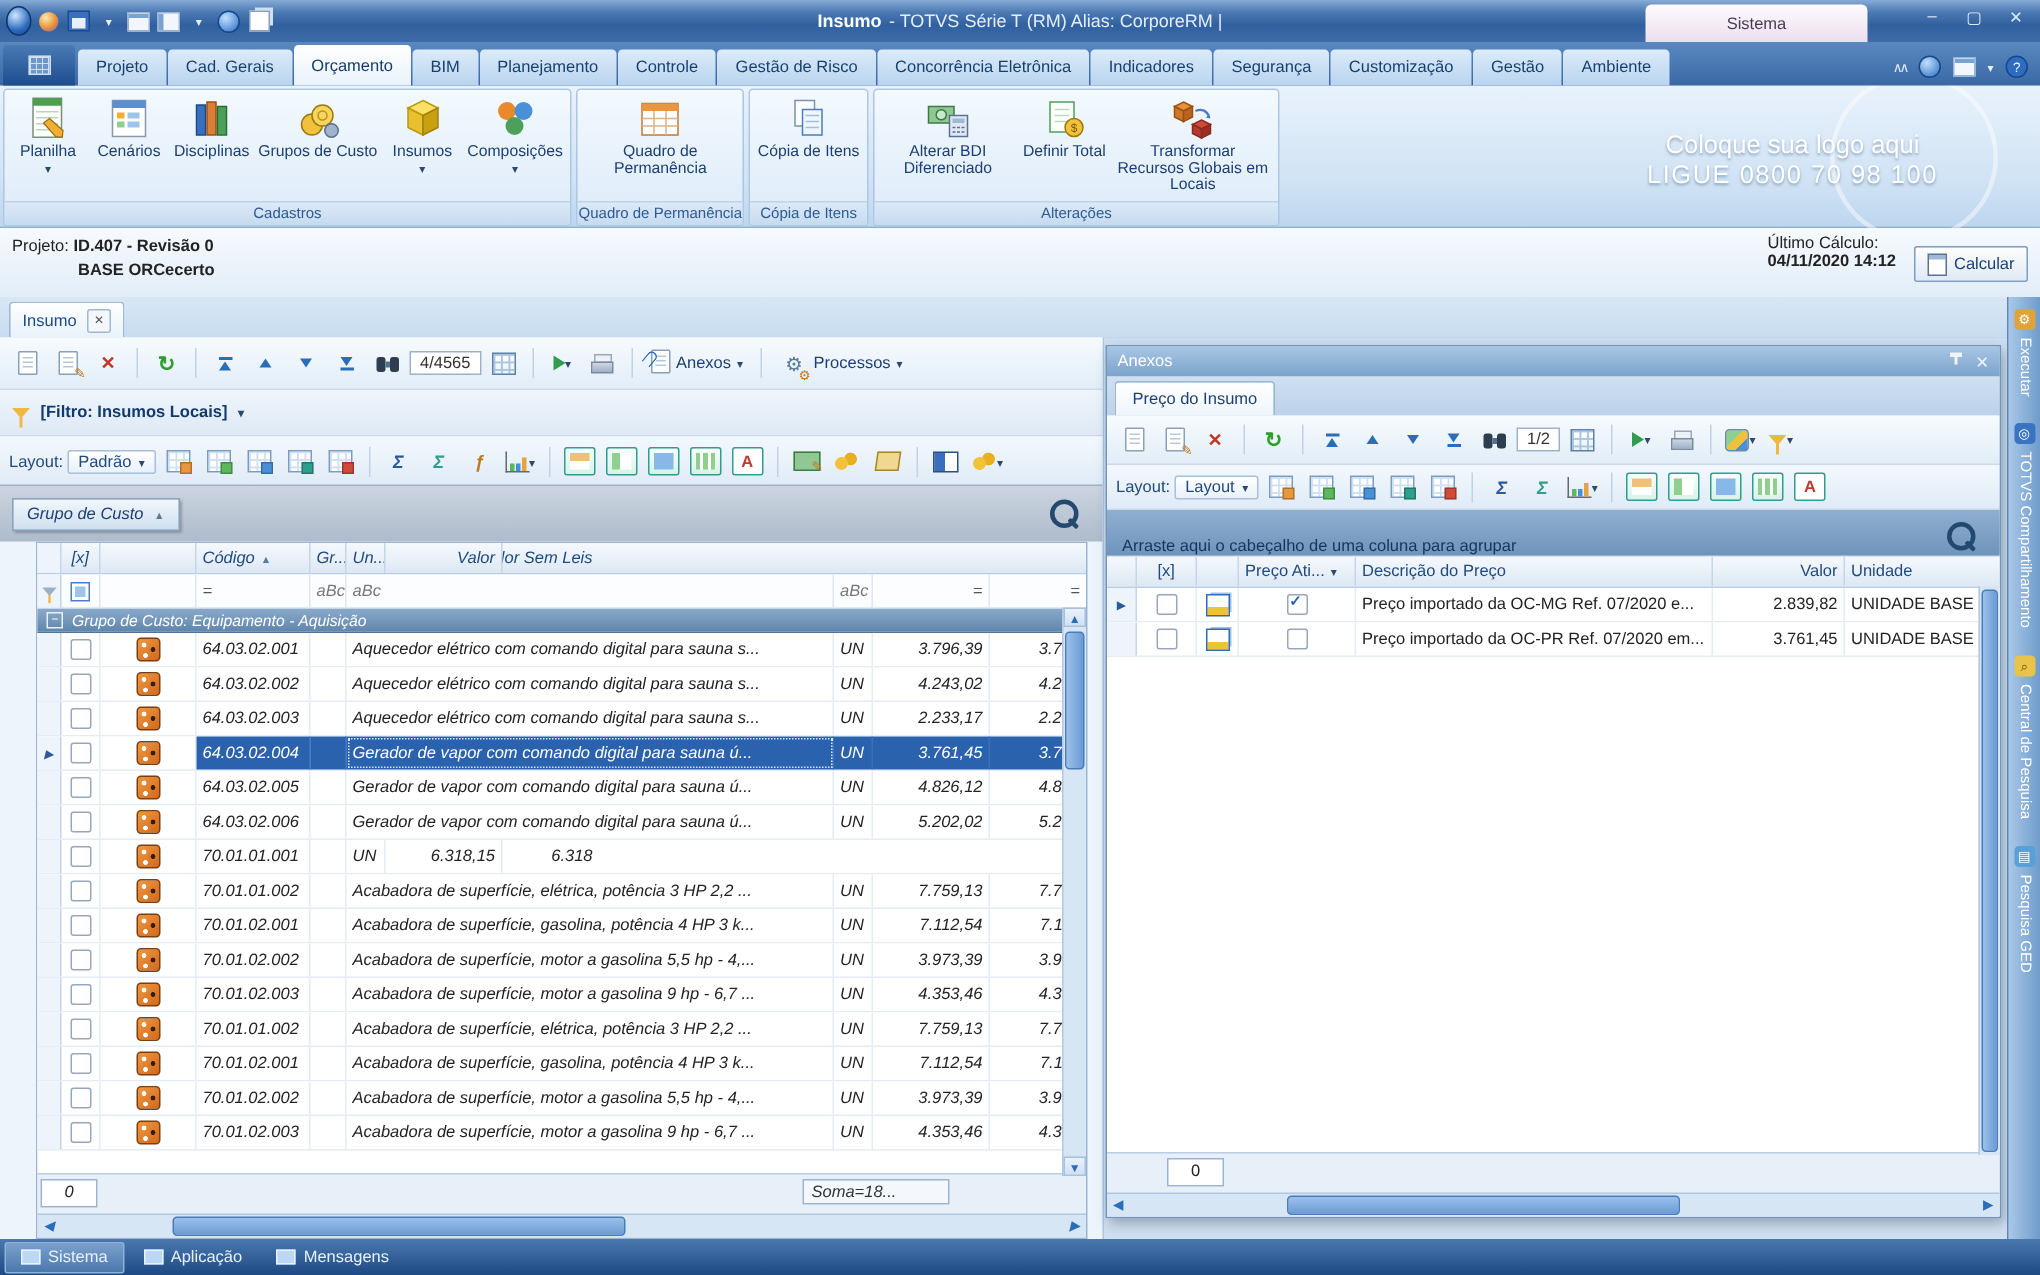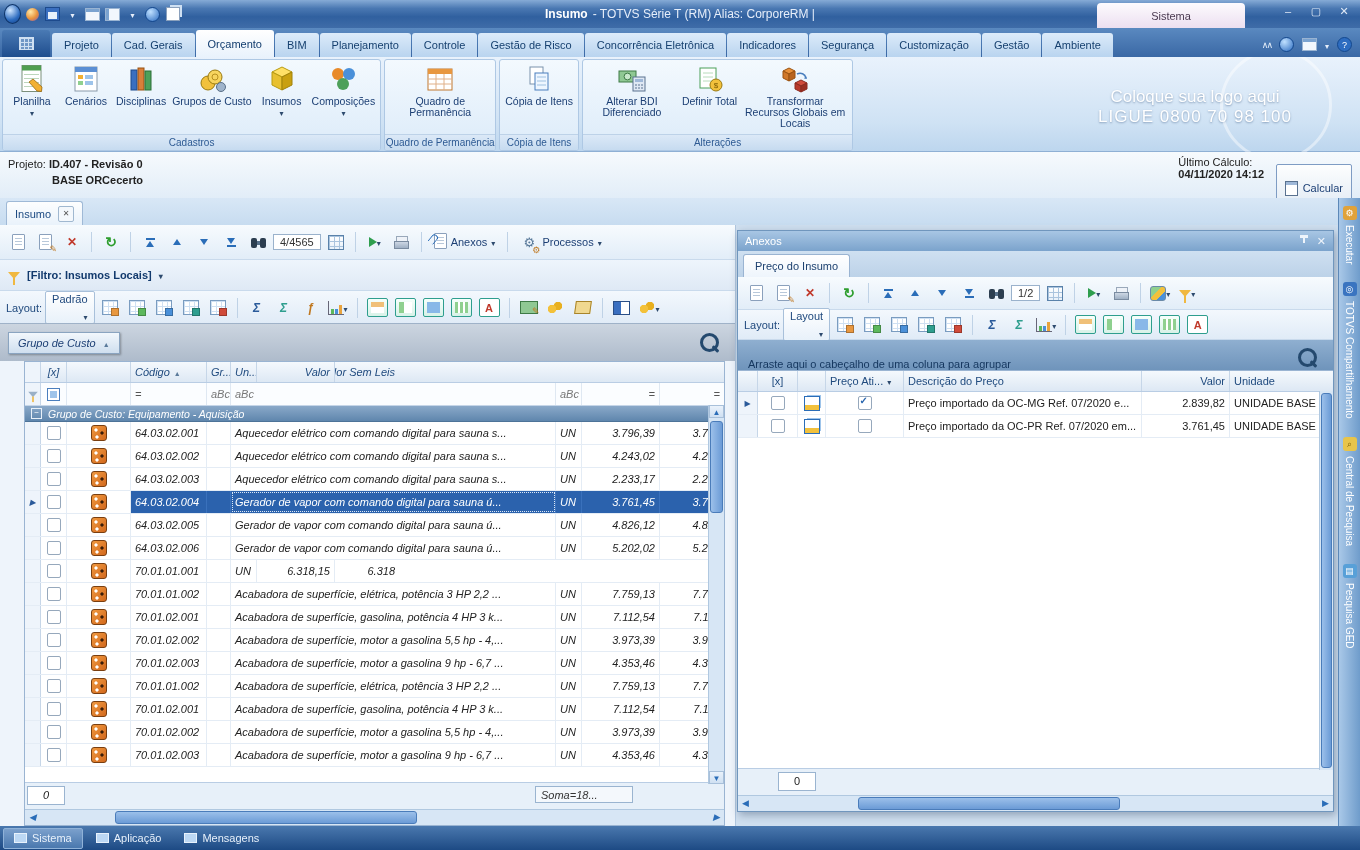--- a/index.html
+++ b/index.html
@@ -60,21 +60,21 @@
   .logo-area .l2{font-size:17px;letter-spacing:1px;text-shadow:0 1px 2px rgba(60,90,130,.5);}
   .logo-circle{position:absolute;right:28px;top:-10px;width:106px;height:106px;border:3px solid rgba(255,255,255,.45);border-radius:50%;}
 
   
   .projectbar{position:absolute;top:152px;left:0;right:0;height:46px;background:linear-gradient(#f6fafd,#e2edf8);border-bottom:1px solid #b9cfe6;}
   .pj-row1{position:absolute;left:8px;top:6px;}
   .pj-row2{position:absolute;left:52px;top:22px;font-weight:bold;}
   .pj-id{font-weight:bold;}
   .pj-calc{position:absolute;right:96px;top:4px;text-align:left;color:#222;}
   .pj-calc .v{font-weight:bold;}
-  .calc-btn{position:absolute;right:8px;top:12px;height:22px;padding:12px 8px;display:flex;align-items:center;gap:5px;
+  .calc-btn{position:absolute;right:8px;top:12px;height:22px;padding:0 8px;display:flex;align-items:center;gap:5px;
     border:1px solid #7e9cc4;border-radius:2px;background:linear-gradient(#fdfefe,#dfe9f4);color:#1c3f74;}
   .calcico{width:11px;height:13px;background:#fff;border:1px solid #5a7290;box-shadow:inset 0 3px 0 #9fb8d8;}
 
   
   .doctabs{position:absolute;top:198px;left:0;right:22px;height:27px;background:linear-gradient(#d8e7f6,#c7dcf0);border-bottom:1px solid #9fbcda;}
   .doctab{position:absolute;left:6px;top:3px;height:23px;background:linear-gradient(#fdfefe,#e9f2fb);
     border:1px solid #9fb9d6;border-bottom:none;border-radius:3px 3px 0 0;display:flex;align-items:center;padding:0 8px;color:#1c4a82;gap:7px;}
   .xbox{width:14px;height:14px;border:1px solid #a0b8d0;border-radius:2px;display:flex;align-items:center;justify-content:center;font-size:8px;color:#555;background:#f4f8fc;}
 
   
@@ -111,21 +111,21 @@
   .clipmark{position:absolute;left:-4px;top:1px;width:5px;height:9px;border:1px solid #2a6db8;border-bottom:none;border-radius:4px 4px 0 0;transform:rotate(40deg);}
   .gear1{font-size:13px;color:#5a7a9a;line-height:1;}
   .gear2{position:absolute;right:-2px;bottom:-2px;font-size:9px;color:#c07820;line-height:1;}
   .fun{width:0;height:0;border-left:6px solid transparent;border-right:6px solid transparent;border-top:7px solid #f0b840;position:relative;display:inline-block;}
   .fun::after{content:'';position:absolute;left:-1px;top:-1px;width:2px;height:7px;background:#f0b840;}
   .fun.small{transform:scale(.8);}
   .colorball{width:14px;height:13px;border-radius:3px;background:linear-gradient(135deg,#8fd08f 0 40%,#f2c13c 40% 70%,#4a90d9 70%);border:1px solid #6a8aa8;}
 
   .filterbar{height:30px;display:flex;align-items:center;gap:7px;padding:0 8px;background:linear-gradient(#eef5fc,#dfe9f5);border-bottom:1px solid #c9daec;color:#123a6d;font-weight:bold;}
   .layoutbar{height:34px;display:flex;align-items:center;gap:3px;padding:0 6px;background:linear-gradient(#f3f8fd,#e0ebf7);border-bottom:1px solid #c9daec;color:#214a7e;box-sizing:border-box;}
-  .lay-dd{border:1px solid #a8c0da;background:linear-gradient(#fff,#e8f1fa);padding:1px 6px;display:flex;gap:5px;align-items:flex-end;border-radius:2px;flex-direction:column;}
+  .lay-dd{border:1px solid #a8c0da;background:linear-gradient(#fff,#e8f1fa);padding:1px 6px;display:flex;gap:5px;align-items:flex-end;border-radius:2px;}
   .lg{width:14px;height:13px;border:1px solid #7a9cc0;background:
      linear-gradient(#cfe0f2 1px,transparent 1px),linear-gradient(90deg,#cfe0f2 1px,transparent 1px),#fff;
      background-size:5px 5px;position:relative;display:inline-block;}
   .lg::after{content:'';position:absolute;right:-2px;bottom:-2px;width:6px;height:6px;border:1px solid rgba(0,0,0,.25);}
   .lg.o::after{background:#e8973f;} .lg.g::after{background:#5cb85c;} .lg.b::after{background:#4a90d9;}
   .lg.t::after{background:#2e9e8e;} .lg.r::after{background:#d04a3a;}
   .sum{font-weight:bold;color:#2a5a9a;font-size:12px;font-style:italic;}
   .chart{width:15px;height:13px;border-left:1px solid #667;border-bottom:1px solid #667;position:relative;display:inline-block;}
   .chart::before{content:'';position:absolute;left:2px;bottom:0;width:3px;height:5px;background:#5cb85c;box-shadow:4px 0 0 #4a90d9;}
   .chart::after{content:'';position:absolute;left:10px;bottom:0;width:3px;height:9px;background:#e8a33d;}

